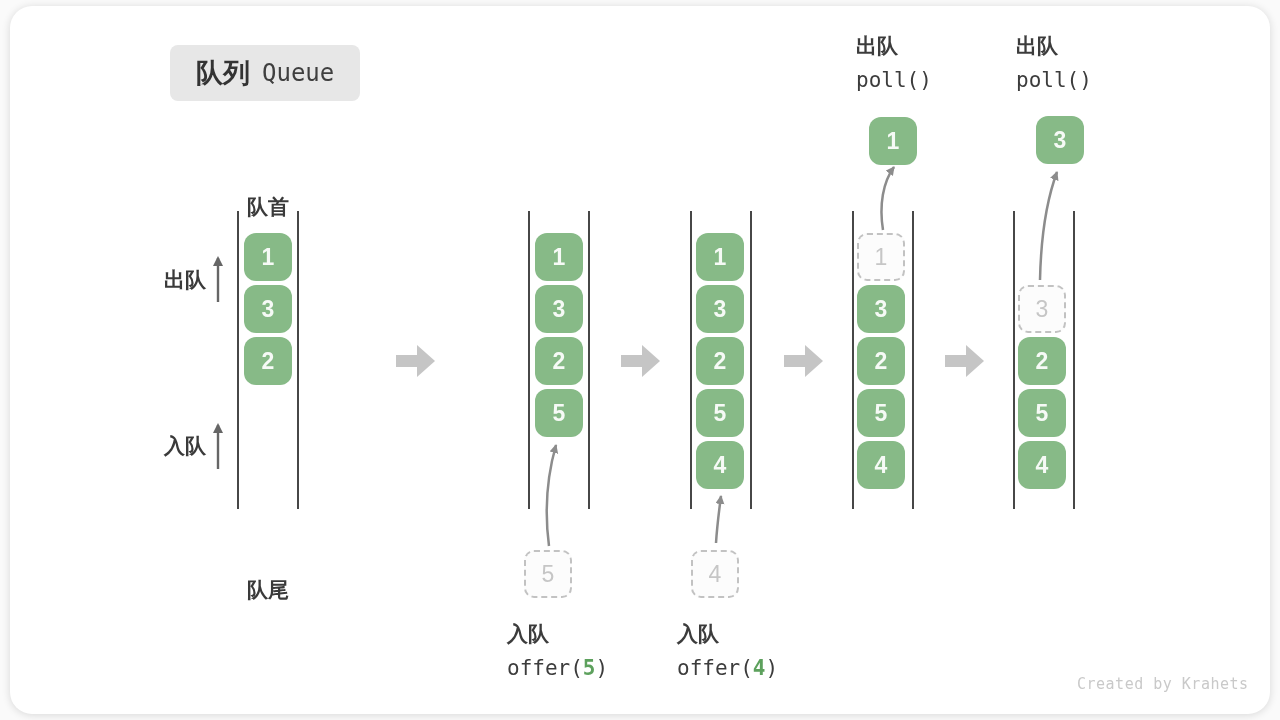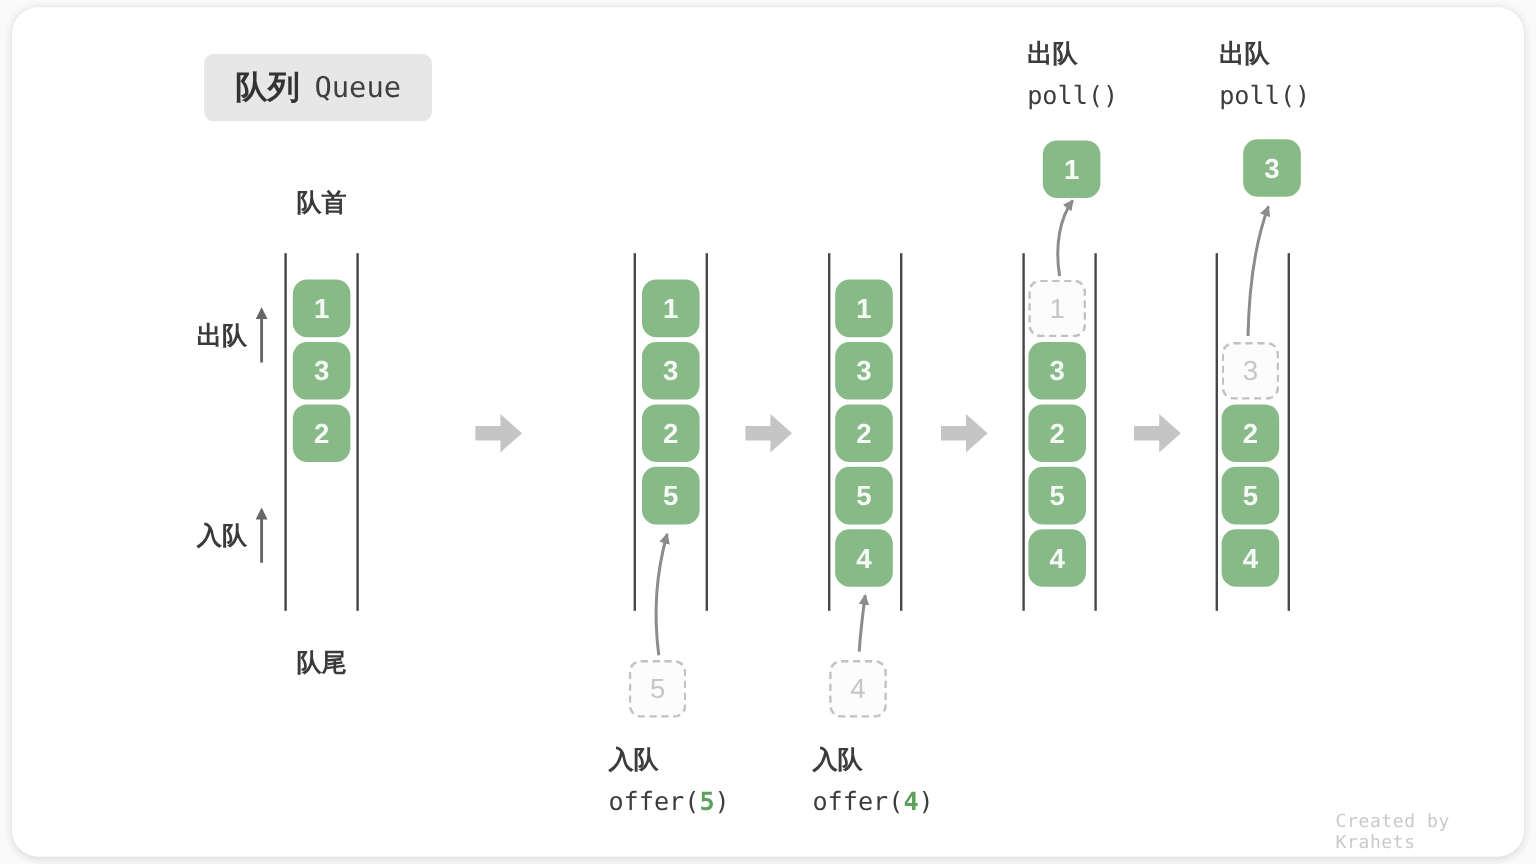--- a/index.html
+++ b/index.html
@@ -22,33 +22,33 @@
   
   .qbox{position:absolute;width:48px;height:48px;border-radius:12px;background:#87ba87;
         color:#f6faf6;font-weight:bold;font-size:23px;display:flex;
         align-items:center;justify-content:center;}
   .dashed{position:absolute;width:48px;height:48px;border-radius:10px;background:#fcfcfc;
           border:2px dashed #c2c2c2;color:#c6c6c6;font-size:23px;box-sizing:border-box;
           display:flex;align-items:center;justify-content:center;}
 
   
   .zh-label{position:absolute;font-weight:bold;font-size:21px;color:#3a3a3a;}
-  .center62{width:62px;text-align:center;}
+  .center62{width:62px;text-align:center;margin-top:38px;}
   .right58{width:58px;text-align:right;}
 
   
   .op{position:absolute;font-size:21px;color:#3c3c3c;line-height:35px;}
   .op .zh{font-weight:600;}
   .op .code{font-family:"DejaVu Sans Mono","Liberation Mono",monospace;
             font-size:21px;font-weight:500;color:#3c3c3c;}
   .op .arg{color:#5da15d;font-weight:bold;}
 
   .watermark{position:absolute;left:1077px;top:675px;
              font-family:"DejaVu Sans Mono","Liberation Mono",monospace;
-             font-size:15px;color:#c9c9c9;letter-spacing:0.5px;margin-left:36px;}
+             font-size:15px;color:#c9c9c9;letter-spacing:0.5px;}
   svg{display:block;}
 </style>
 </head>
 <body>
 
 <div id="stage">
   <div class="card"></div>
 
   <div class="title-box">
     <span class="title-zh">队列</span>

